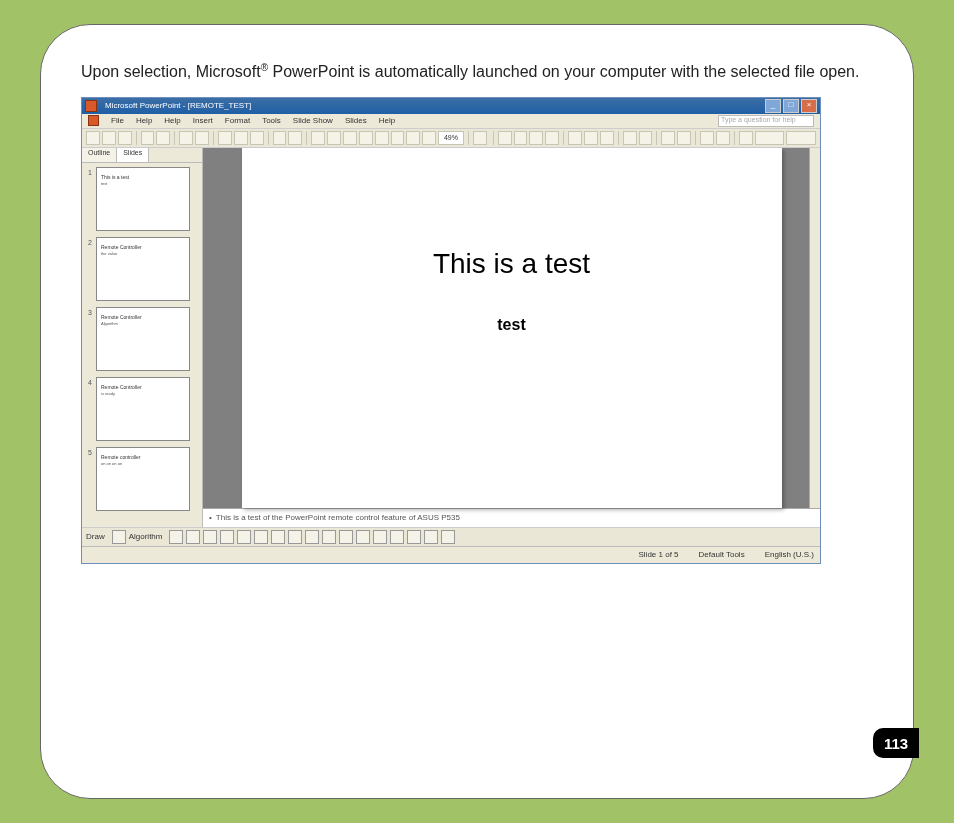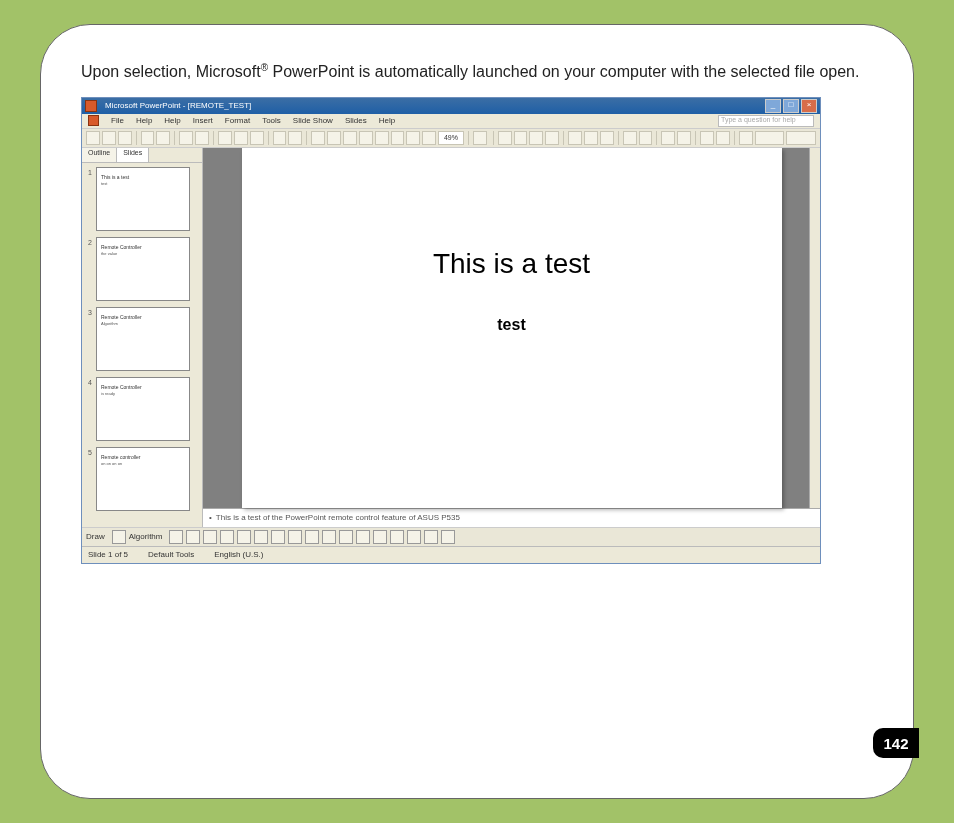--- a/index.html
+++ b/index.html
@@ -224,20 +224,21 @@
   }
   .statusrow {
     height: 16px;
     background: #ece9d8;
     border-top: 1px solid #bbb;
     font-size: 8px;
     display: flex;
     align-items: center;
     gap: 20px;
     padding: 0 6px;
+    justify-content: flex-end;
   }
   .drawbar {
     height: 18px;
     background: #eae7d7;
     border-top: 1px solid #ccc;
     display: flex;
     align-items: center;
     gap: 3px;
     padding: 0 4px;
     font-size: 8px;
@@ -421,15 +422,15 @@
     </div>
 
     <div class="statusrow">
       <span>Slide 1 of 5</span>
       <span>Default Tools</span>
       <span>English (U.S.)</span>
     </div>
   </div>
 
   <div class="page-number">
-    <span>142</span>
+    <span>113</span>
   </div>
 </div>
 
 </body></html>

